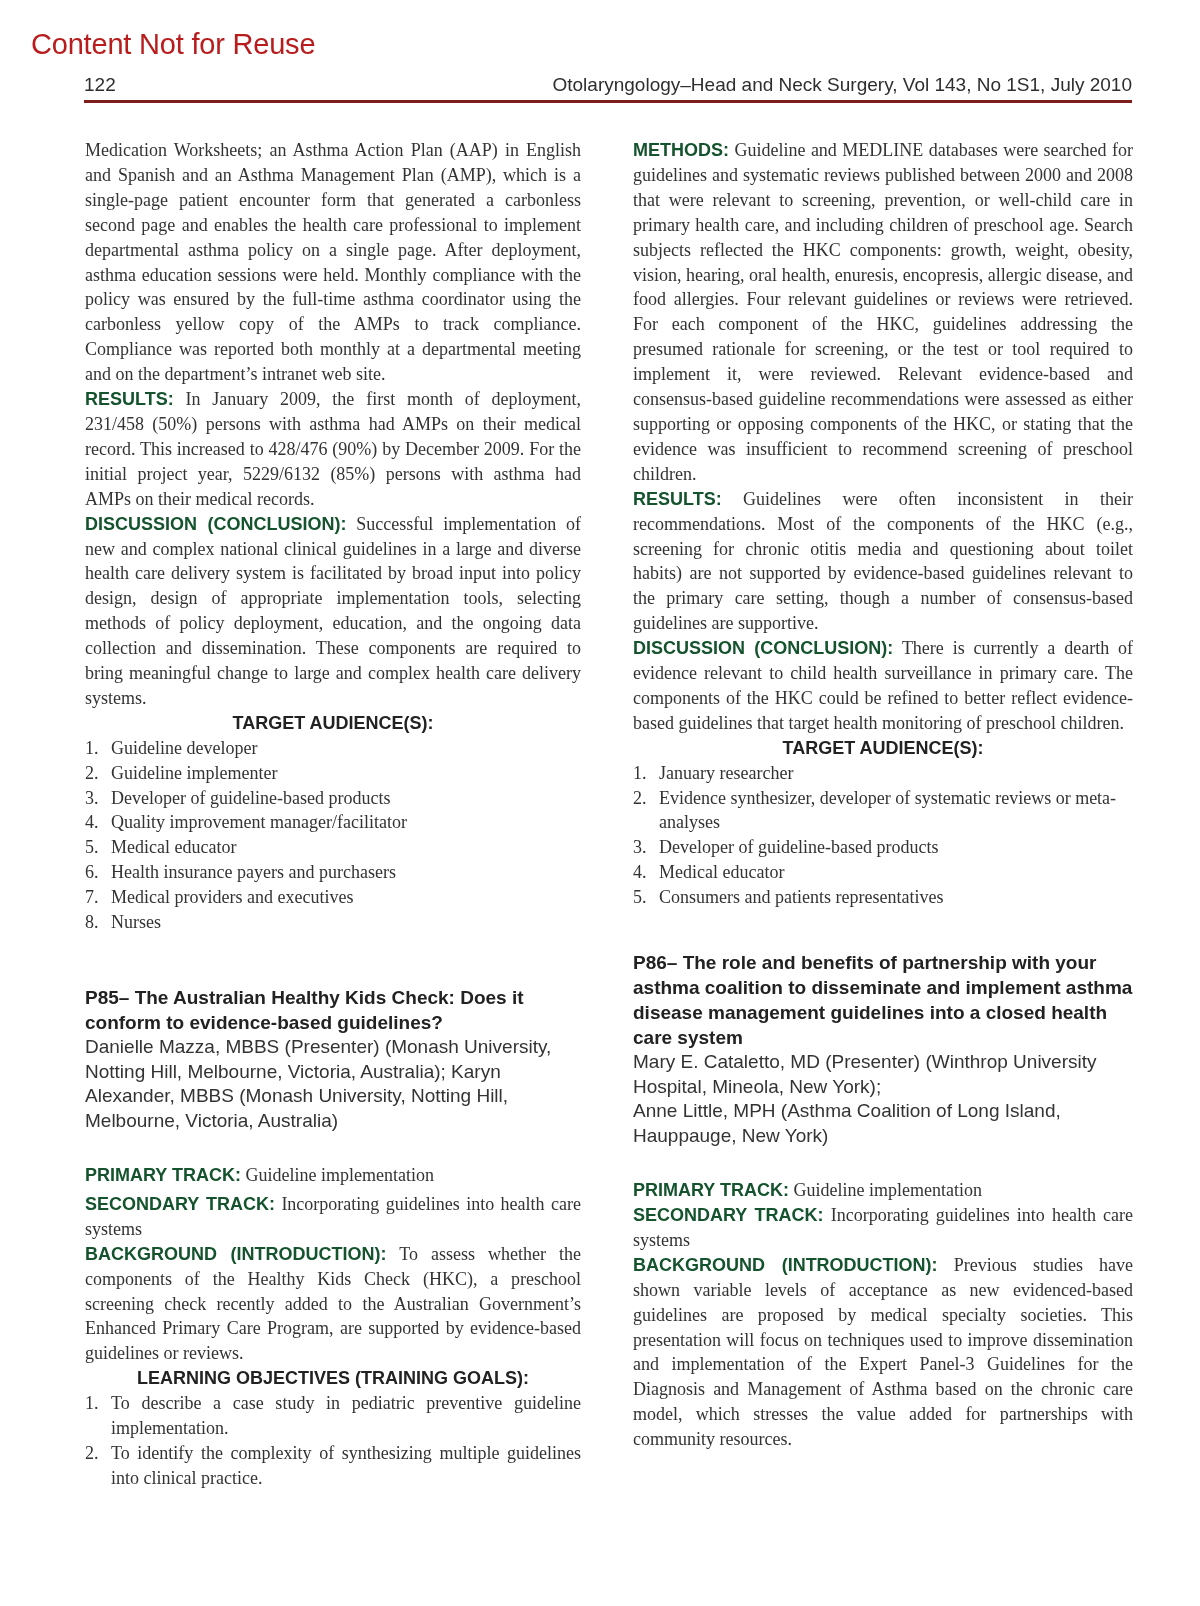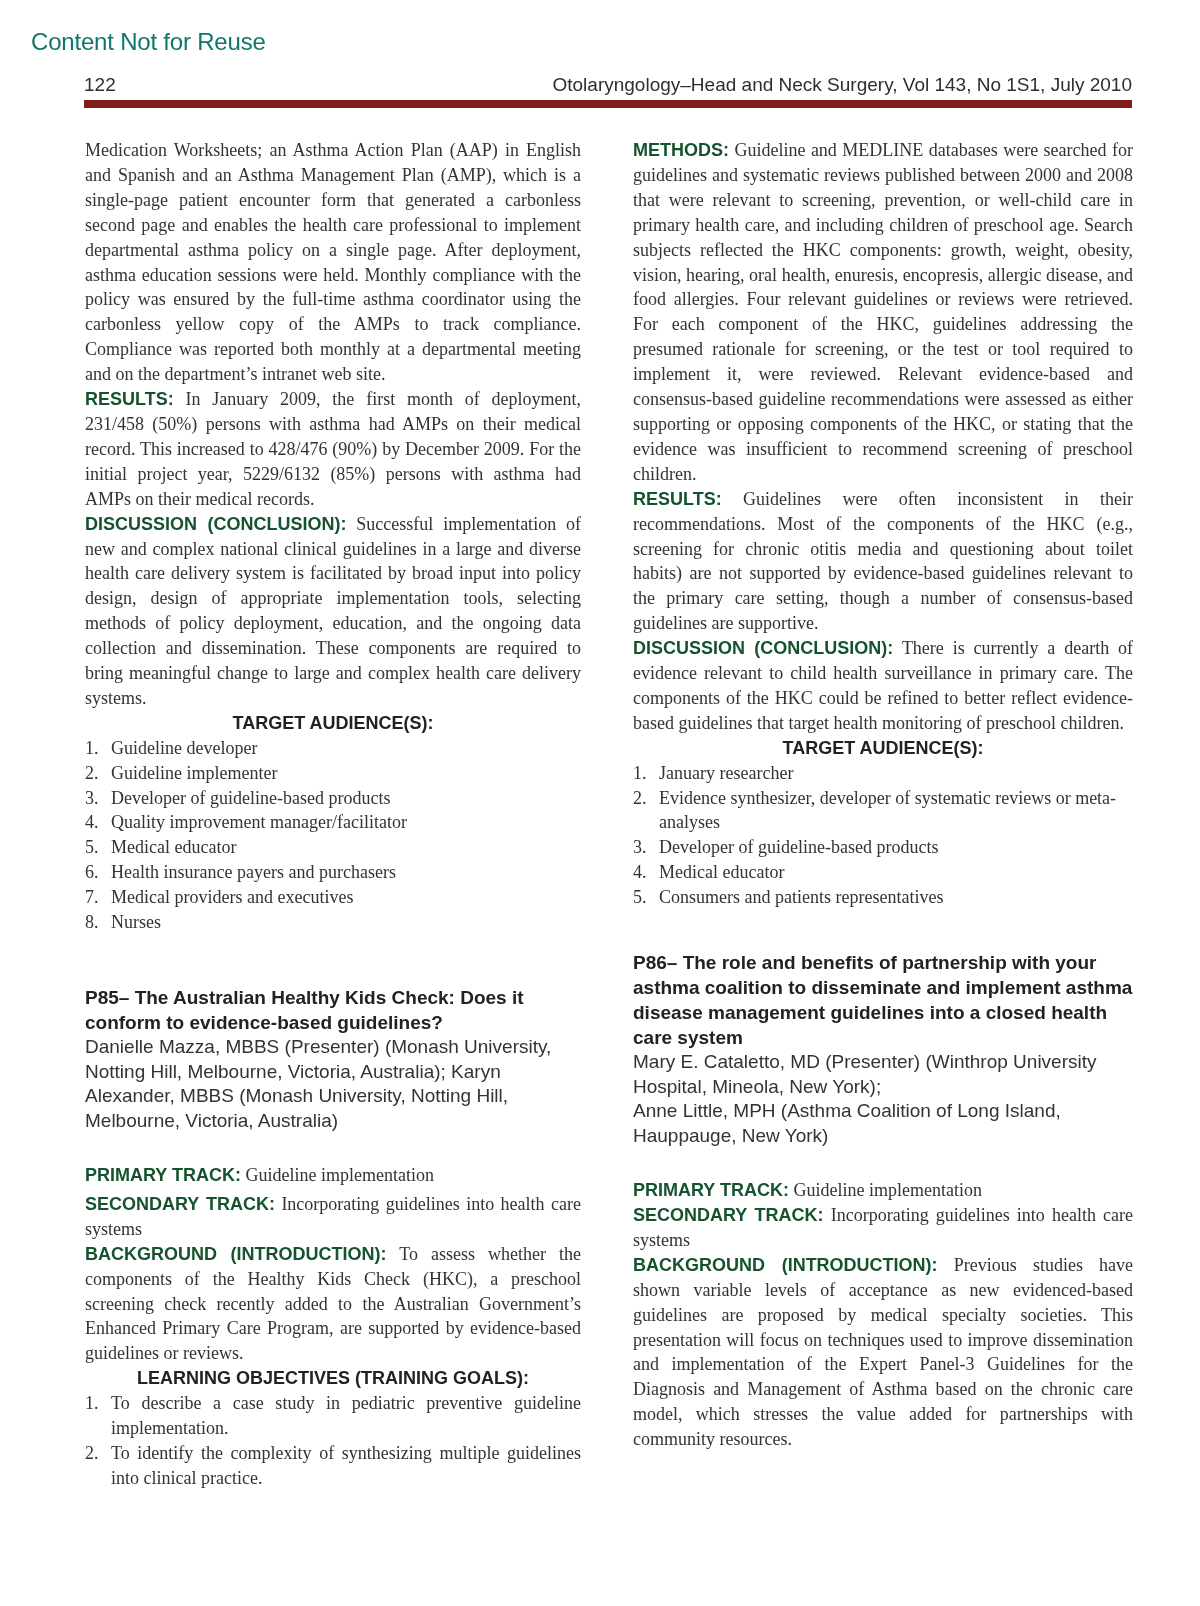--- a/index.html
+++ b/index.html
@@ -1,18 +1,18 @@
 <!DOCTYPE html>
 <html><head>
 <meta charset="utf-8">
 <style>
   html, body { margin: 0; padding: 0; background: #ffffff; }
   body { width: 1200px; height: 1606px; position: relative; overflow: hidden; color: #2b2b2b; }
-  .watermark { position: absolute; left: 31px; top: 28px; font-family: "Liberation Sans", sans-serif; font-size: 24px; color: #0f766e; letter-spacing: -0.2px; }
-  .running-head { position: absolute; left: 84px; top: 74px; width: 1048px; height: 26px; border-bottom: 8px solid #7f1d1d; font-family: "Liberation Sans", sans-serif; font-size: 19px; color: #2e2e2e; }
+  .watermark { position: absolute; left: 31px; top: 28px; font-family: "Liberation Sans", sans-serif; font-size: 29px; color: #b91c1c; letter-spacing: -0.2px; }
+  .running-head { position: absolute; left: 84px; top: 74px; width: 1048px; height: 26px; border-bottom: 3px solid #7f1d1d; font-family: "Liberation Sans", sans-serif; font-size: 19px; color: #2e2e2e; }
   .running-head .pg { position: absolute; left: 0; top: 0; }
   .running-head .journal { position: absolute; right: 0; top: 0; }
   .col { position: absolute; top: 122px; width: 496px; font-family: "Liberation Serif", serif; font-size: 18px; line-height: 24.9px; text-align: justify; color: #333; margin-top: 16px; }
   .col.left { left: 85px; }
   .col.right { left: 633px; width: 500px; }
   .col p { margin: 0; }
   .lbl { font-family: "Liberation Sans", sans-serif; font-weight: bold; font-size: 18px; color: #14532d; }
   .heading { font-family: "Liberation Sans", sans-serif; font-weight: bold; font-size: 18px; color: #222; margin: 0; text-align: center; }
   ol { margin: 0; padding: 0; list-style: none; }
   ol li { position: relative; padding-left: 26px; text-align: justify; }

